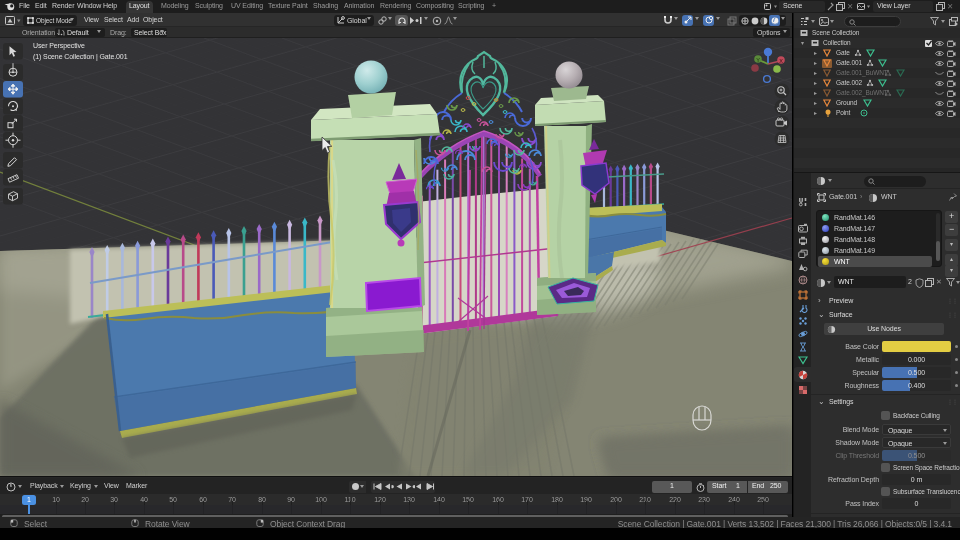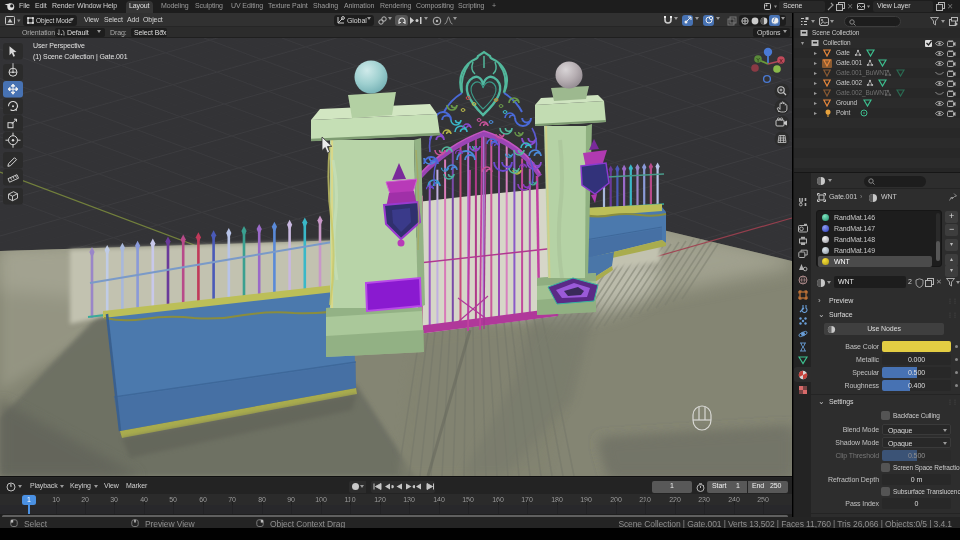--- a/index.html
+++ b/index.html
@@ -1314,22 +1314,22 @@
   <div class="abs" id="status">
     <svg class="abs" style="left:10px;top:2px" width="8" height="8" viewBox="0 0 10 10">
         <rect x="1" y="1" width="8" height="8.4" rx="2.6" fill="none" stroke="#909090" stroke-width="1"></rect>
         <path d="M1,1 h3 v3.5 h-3 z" fill="#bdbdbd"></path>
       </svg>
       <span class="t" style="left:24px;top:2px">Select</span>
     <svg class="abs" style="left:131px;top:2px" width="8" height="8" viewBox="0 0 10 10">
         <rect x="1" y="1" width="8" height="8.4" rx="2.6" fill="none" stroke="#909090" stroke-width="1"></rect>
         <path d="M4,1 h2 v3.5 h-2 z" fill="#bdbdbd"></path>
       </svg>
-      <span class="t" style="left:145px;top:2px">Preview View</span>
+      <span class="t" style="left:145px;top:2px">Rotate View</span>
     <svg class="abs" style="left:256px;top:2px" width="8" height="8" viewBox="0 0 10 10">
         <rect x="1" y="1" width="8" height="8.4" rx="2.6" fill="none" stroke="#909090" stroke-width="1"></rect>
         <path d="M6,1 h3 v3.5 h-3 z" fill="#bdbdbd"></path>
       </svg>
       <span class="t" style="left:270px;top:2px">Object Context Drag</span>
-    <span class="t" style="right:8px;top:2px;color:#8f8f8f">Scene Collection | Gate.001 | Verts 13,502 | Faces 11,760 | Tris 26,066 | Objects:0/5 | 3.4.1</span>
+    <span class="t" style="right:8px;top:2px;color:#8f8f8f">Scene Collection | Gate.001 | Verts 13,502 | Faces 21,300 | Tris 26,066 | Objects:0/5 | 3.4.1</span>
   </div>
   <div class="abs" id="blackband"></div>
 </div>
 
 </body></html>

